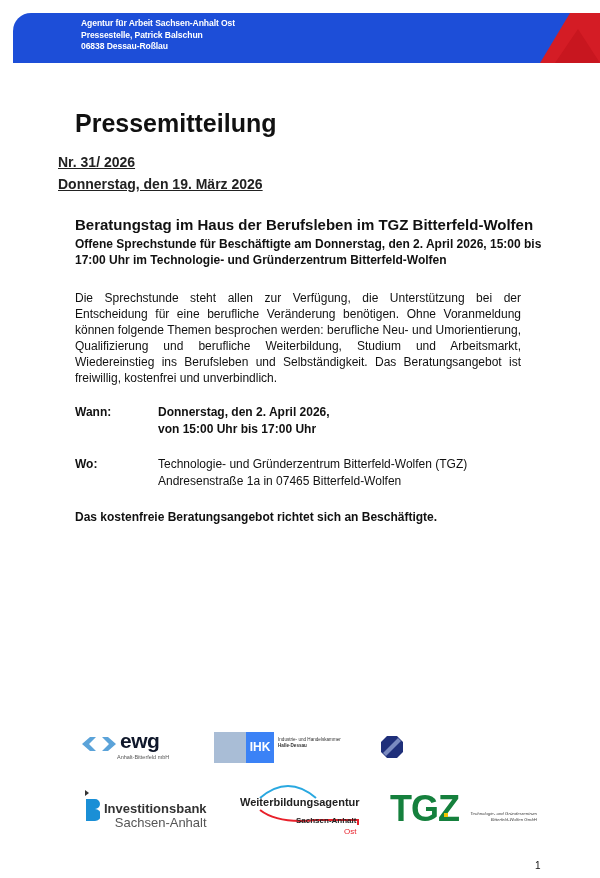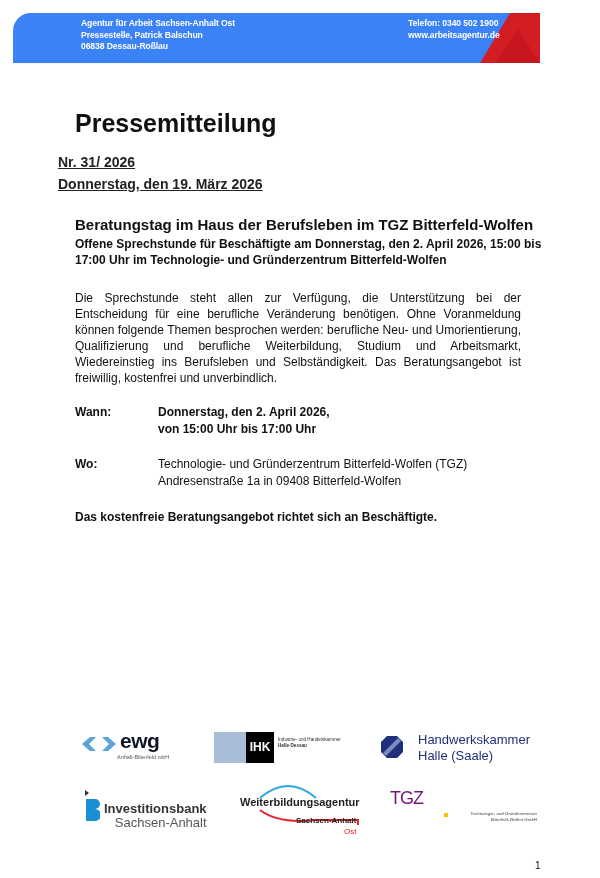--- a/index.html
+++ b/index.html
@@ -1,17 +1,17 @@
 <!DOCTYPE html>
 <html><head>
 <meta charset="utf-8">
 <style>
   html, body { margin:0; padding:0; background:#ffffff; }
   body { width:600px; height:878px; position:relative; overflow:hidden; font-family:"Liberation Sans", sans-serif; color:#111; }
-  .header { position:absolute; left:13px; top:13px; width:527px; height:50px; background:#3b82f6; border-top-left-radius:18px; overflow:hidden; }
+  .header { position:absolute; left:13px; top:13px; width:587px; height:50px; background:#1d4ed8; border-top-left-radius:18px; overflow:hidden; }
   .header .deco { position:absolute; right:0; top:0; width:90px; height:50px; }
   .hdr-left { position:absolute; left:68px; top:5px; font-size:8.6px; font-weight:bold; color:#fff; line-height:11.5px; letter-spacing:-0.1px; }
   .hdr-right { position:absolute; left:395px; top:5px; font-size:8.6px; font-weight:bold; color:#fff; line-height:11.5px; letter-spacing:-0.1px; }
   .title { position:absolute; left:75px; top:109px; font-size:25px; font-weight:bold; color:#111; letter-spacing:0px; }
   .meta { position:absolute; left:58px; font-size:14px; font-weight:bold; color:#222;text-decoration:underline; }
   .headline { position:absolute; left:75px; top:216px; font-size:15px; font-weight:bold; color:#111; }
   .subhead { position:absolute; left:75px; top:236px; width:470px; font-size:12px; font-weight:bold; color:#111; line-height:16px; }
   .body-text { position:absolute; left:75px; top:290px; width:446px; font-size:12px; color:#111; line-height:16px; text-align:justify; }
   .row { position:absolute; left:75px; font-size:12px; line-height:16px; }
   .row .lbl { position:absolute; left:0; top:0; font-weight:bold; }
@@ -27,24 +27,20 @@
 <div class="header">
   <svg class="deco" viewBox="0 0 90 50">
     <polygon points="30,50 60,0 90,0 90,50" fill="#d41c25"></polygon>
     <polygon points="45,50 68,16 90,50" fill="#c8161f"></polygon>
   </svg>
   <div class="hdr-left">
     <div>Agentur für Arbeit Sachsen-Anhalt Ost</div>
     <div>Pressestelle, Patrick Balschun</div>
     <div>06838 Dessau-Roßlau</div>
   </div>
-  <div class="hdr-right">
-    <div>Telefon: 0340 502 1900</div>
-    <div>www.arbeitsagentur.de</div>
-  </div>
 </div>
 
 <div class="title">Pressemitteilung</div>
 <div class="meta" style="top:154px;">Nr. 31/ 2026</div>
 <div class="meta" style="top:176px;text-align:center;">Donnerstag, den 19. März 2026</div>
 
 <div class="headline">Beratungstag im Haus der Berufsleben im TGZ Bitterfeld-Wolfen</div>
 <div class="subhead">Offene Sprechstunde für Beschäftigte am Donnerstag, den 2. April 2026, 15:00 bis 17:00 Uhr im Technologie- und Gründerzentrum Bitterfeld-Wolfen</div>
 
 <div class="body-text">Die Sprechstunde steht allen zur Verfügung, die Unterstützung bei der Entscheidung für eine berufliche Veränderung benötigen. Ohne Voranmeldung können folgende Themen besprochen werden: berufliche Neu- und Umorientierung, Qualifizierung und berufliche Weiterbildung, Studium und Arbeitsmarkt, Wiedereinstieg ins Berufsleben und Selbständigkeit. Das Beratungsangebot ist freiwillig, kostenfrei und unverbindlich.</div>
@@ -55,52 +51,48 @@
 </div>
 <div class="row" style="top:421px;">
   <span class="val bold">von 15:00 Uhr bis 17:00 Uhr</span>
 </div>
 
 <div class="row" style="top:456px;">
   <span class="lbl">Wo:</span>
   <span class="val">Technologie- und Gründerzentrum Bitterfeld-Wolfen (TGZ)</span>
 </div>
 <div class="row" style="top:473px;">
-  <span class="val">Andresenstraße 1a in 09408 Bitterfeld-Wolfen</span>
+  <span class="val">Andresenstraße 1a in 07465 Bitterfeld-Wolfen</span>
 </div>
 
 <div class="closing">Das kostenfreie Beratungsangebot richtet sich an Beschäftigte.</div>
 
 <div class="logo" style="left:80px; top:732px; width:110px; height:35px;">
   <svg width="38" height="16" style="position:absolute; left:0; top:4px;">
     <path d="M10 1 L2 8 L10 15 L16 15 L9 8 L16 1 Z" fill="#5ba3d9"></path>
     <path d="M22 1 L29 8 L22 15 L28 15 L36 8 L28 1 Z" fill="#5ba3d9"></path>
   </svg>
   <span style="position:absolute; left:40px; top:-3px; font-size:21px; font-weight:bold; color:#0f172a; font-family:'Liberation Sans',sans-serif; letter-spacing:-0.5px;">ewg</span>
   <span style="position:absolute; left:37px; top:22px; font-size:5.5px; color:#555;">Anhalt-Bitterfeld mbH</span>
 </div>
 
 <div class="logo" style="left:214px; top:732px; width:140px; height:32px;">
   <div style="position:absolute; left:0; top:0; width:32px; height:31px; background:#a9bdd6;"></div>
-  <div style="position:absolute; left:32px; top:0; width:28px; height:31px; background:#000000; color:#fff; font-weight:bold; font-size:12px; line-height:31px; text-align:center;">IHK</div>
+  <div style="position:absolute; left:32px; top:0; width:28px; height:31px; background:#3b82f6; color:#fff; font-weight:bold; font-size:12px; line-height:31px; text-align:center;">IHK</div>
   <div style="position:absolute; left:64px; top:5px; font-size:4.6px; color:#333; line-height:6px;">
     <div>Industrie- und Handelskammer</div>
     <div class="bold">Halle-Dessau</div>
   </div>
 </div>
 
 <div class="logo" style="left:380px; top:730px; width:180px; height:38px;">
   <svg width="24" height="24" style="position:absolute; left:0; top:5px;">
     <polygon points="7,1 17,1 23,7 23,17 17,23 7,23 1,17 1,7" fill="#1f2f7a"></polygon>
     <polygon points="3,18 18,3 21,6 6,21" fill="#7a8ac0"></polygon>
   </svg>
-  <div style="position:absolute; left:38px; top:2px; font-size:13px; color:#1f2f7a; line-height:16px;">
-    <div>Handwerkskammer</div>
-    <div>Halle (Saale)</div>
-  </div>
 </div>
 
 <div class="logo" style="left:84px; top:790px; width:150px; height:40px;text-align:right;">
   <svg width="16" height="34" style="position:absolute; left:0; top:0;">
     <polygon points="1,0 5,3 1,6" fill="#333"></polygon>
     <rect x="2" y="9" width="5" height="22" fill="#1a8fd6"></rect>
     <path d="M7 9 h4 a5 5 0 0 1 0 10 a6 6 0 0 1 0 12 h-4 Z" fill="#1a8fd6"></path>
   </svg>
   <div style="position:absolute; left:20px; top:12px; font-size:13px; line-height:14px;">
     <div style="font-weight:bold; color:#333;">Investitionsbank</div>
@@ -112,21 +104,21 @@
   <svg width="140" height="60" style="position:absolute; left:0; top:0;">
     <path d="M22 18 Q 50 -6 78 18" stroke="#29a8e0" stroke-width="2" fill="none"></path>
     <path d="M22 30 Q 40 44 78 40 L 120 40 L 120 45" stroke="#e8202a" stroke-width="2" fill="none"></path>
   </svg>
   <div style="position:absolute; left:2px; top:16px; font-size:11px; font-weight:bold; color:#222;">Weiterbildungsagentur</div>
   <div style="position:absolute; left:58px; top:36px; font-size:8px; font-weight:bold; color:#222;">Sachsen-Anhalt</div>
   <div style="position:absolute; left:106px; top:47px; font-size:8px; color:#e8202a;">Ost</div>
 </div>
 
 <div class="logo" style="left:390px; top:792px; width:160px; height:32px;">
-  <span style="position:absolute; left:0; top:-4px; font-size:18px; font-weight:normal; color:#701a75; letter-spacing:-1px;">TGZ</span>
+  <span style="position:absolute; left:0; top:-4px; font-size:36px; font-weight:bold; color:#15803d; letter-spacing:-1px;">TGZ</span>
   <div style="position:absolute; left:54px; top:21px; width:4px; height:4px; background:#f2c400;"></div>
   <div style="position:absolute; left:62px; top:19px; font-size:4.4px; color:#444; font-style:italic; line-height:5.5px; text-align:right; width:85px;">
     <div>Technologie- und Gründerzentrum</div>
     <div>Bitterfeld-Wolfen GmbH</div>
   </div>
 </div>
 
 <div class="pagenum">1</div>
 
 </body></html>

